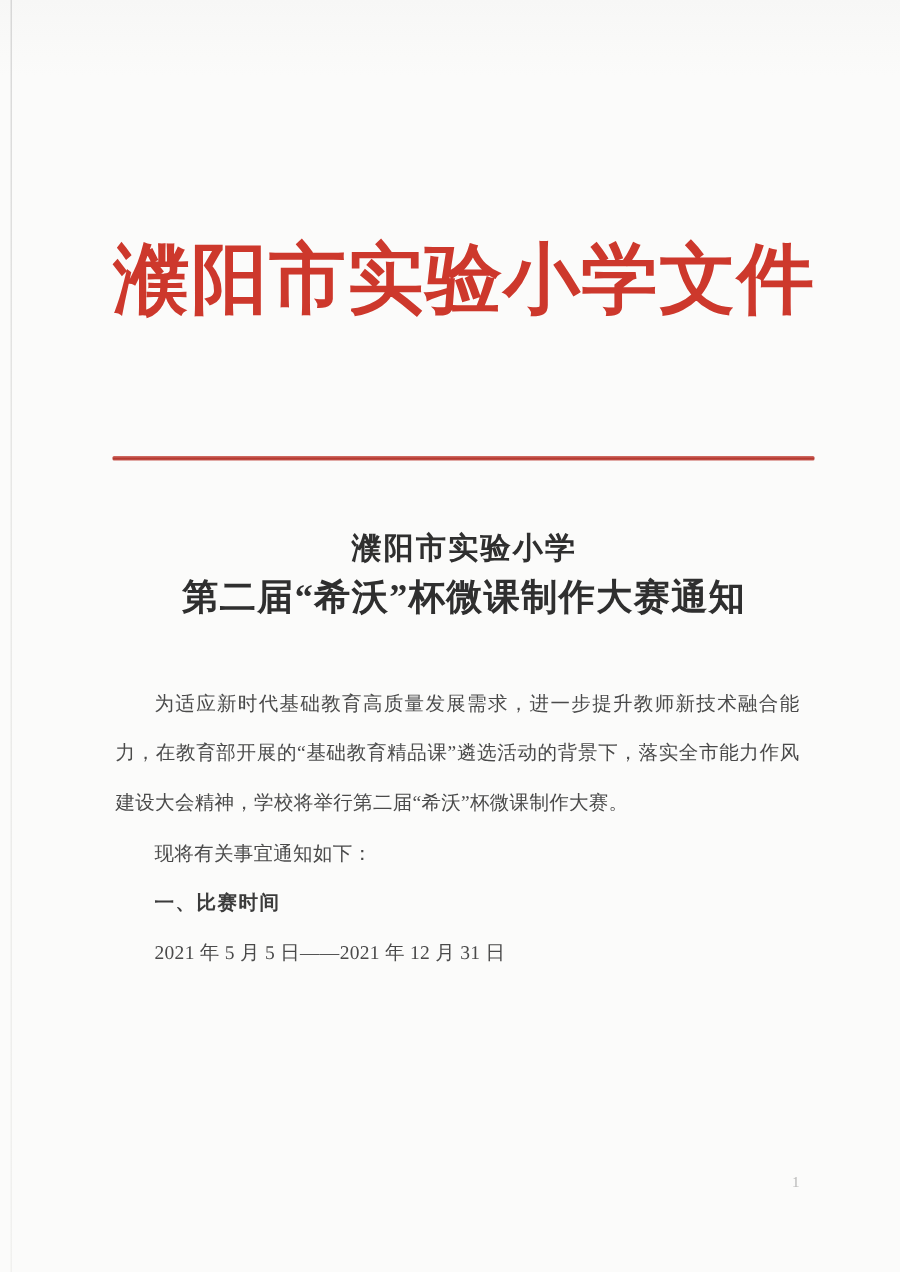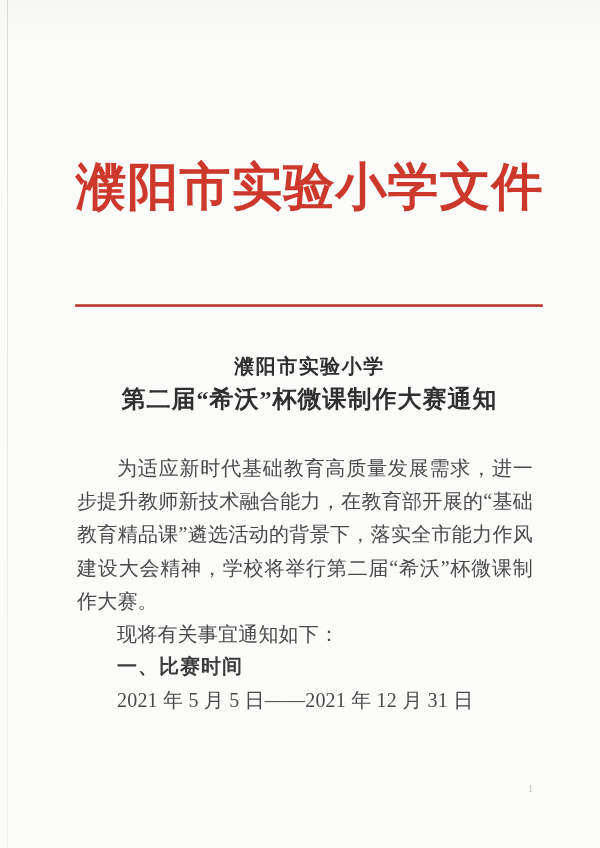--- a/index.html
+++ b/index.html
@@ -80,36 +80,36 @@
   .notice-title .line2 {
     font-size: 24px;
     line-height: 34px;
     letter-spacing: 1px;
   }
   .body-text {
     position: absolute;
     top: 452px;
     left: 77px;
     width: 456px;
-    font-size: 20px;
+    font-size: 13px;
     line-height: 33.2px;
     color: #4a4a4a;
     letter-spacing: 0.2px;
   }
   .body-text p {
     margin: 0;
     text-indent: 2em;
   }
   .body-text p.justified {
     text-align: justify;
   }
   .section-heading {
     font-weight: bold;
     color: #3b3b3b;
-    font-family: Liberation Mono, monospace;
+    font-family: Liberation Sans, sans-serif;
     letter-spacing: 1px;
   }
   .page-mark {
     position: absolute;
     left: 528px;
     top: 783px;
     font-size: 10px;
     color: #b9b9b9;
     font-family: "Liberation Serif", serif;
   }

